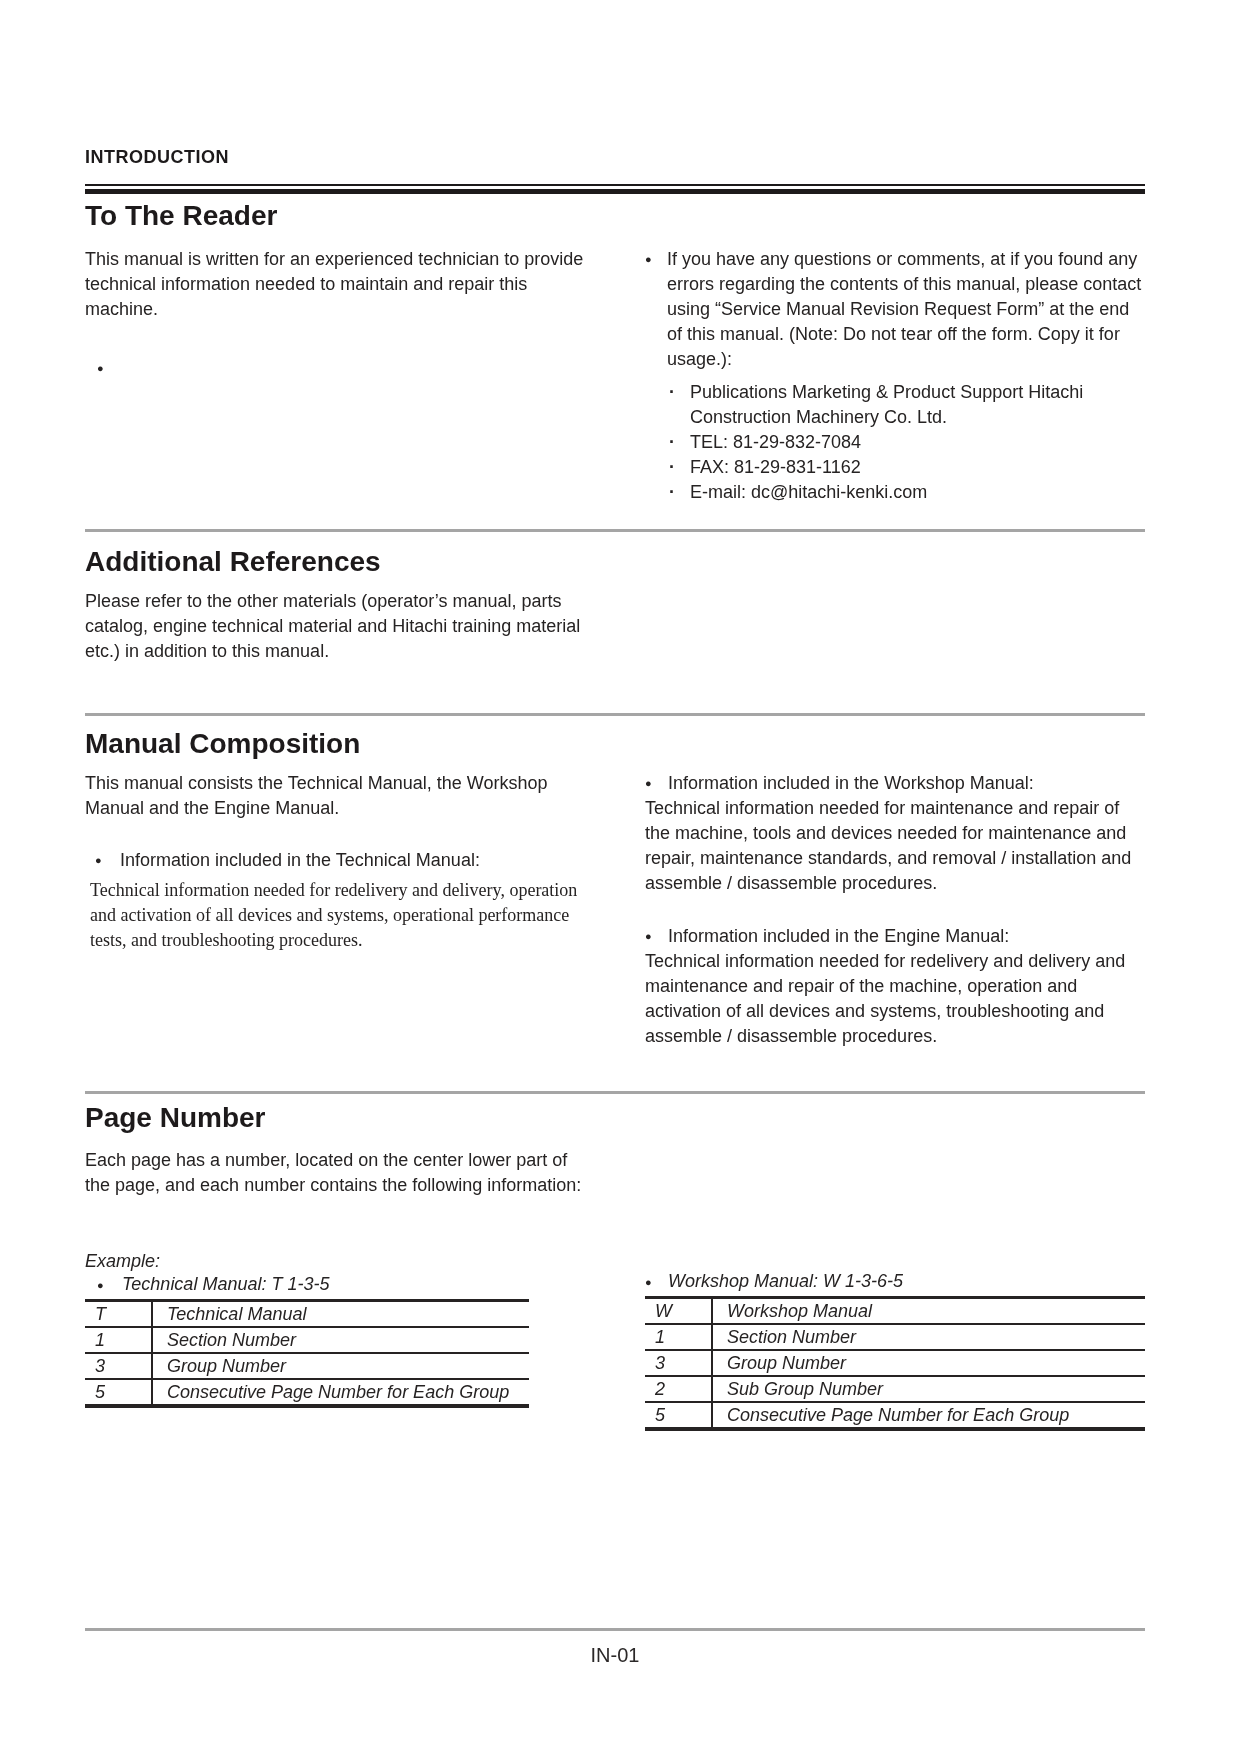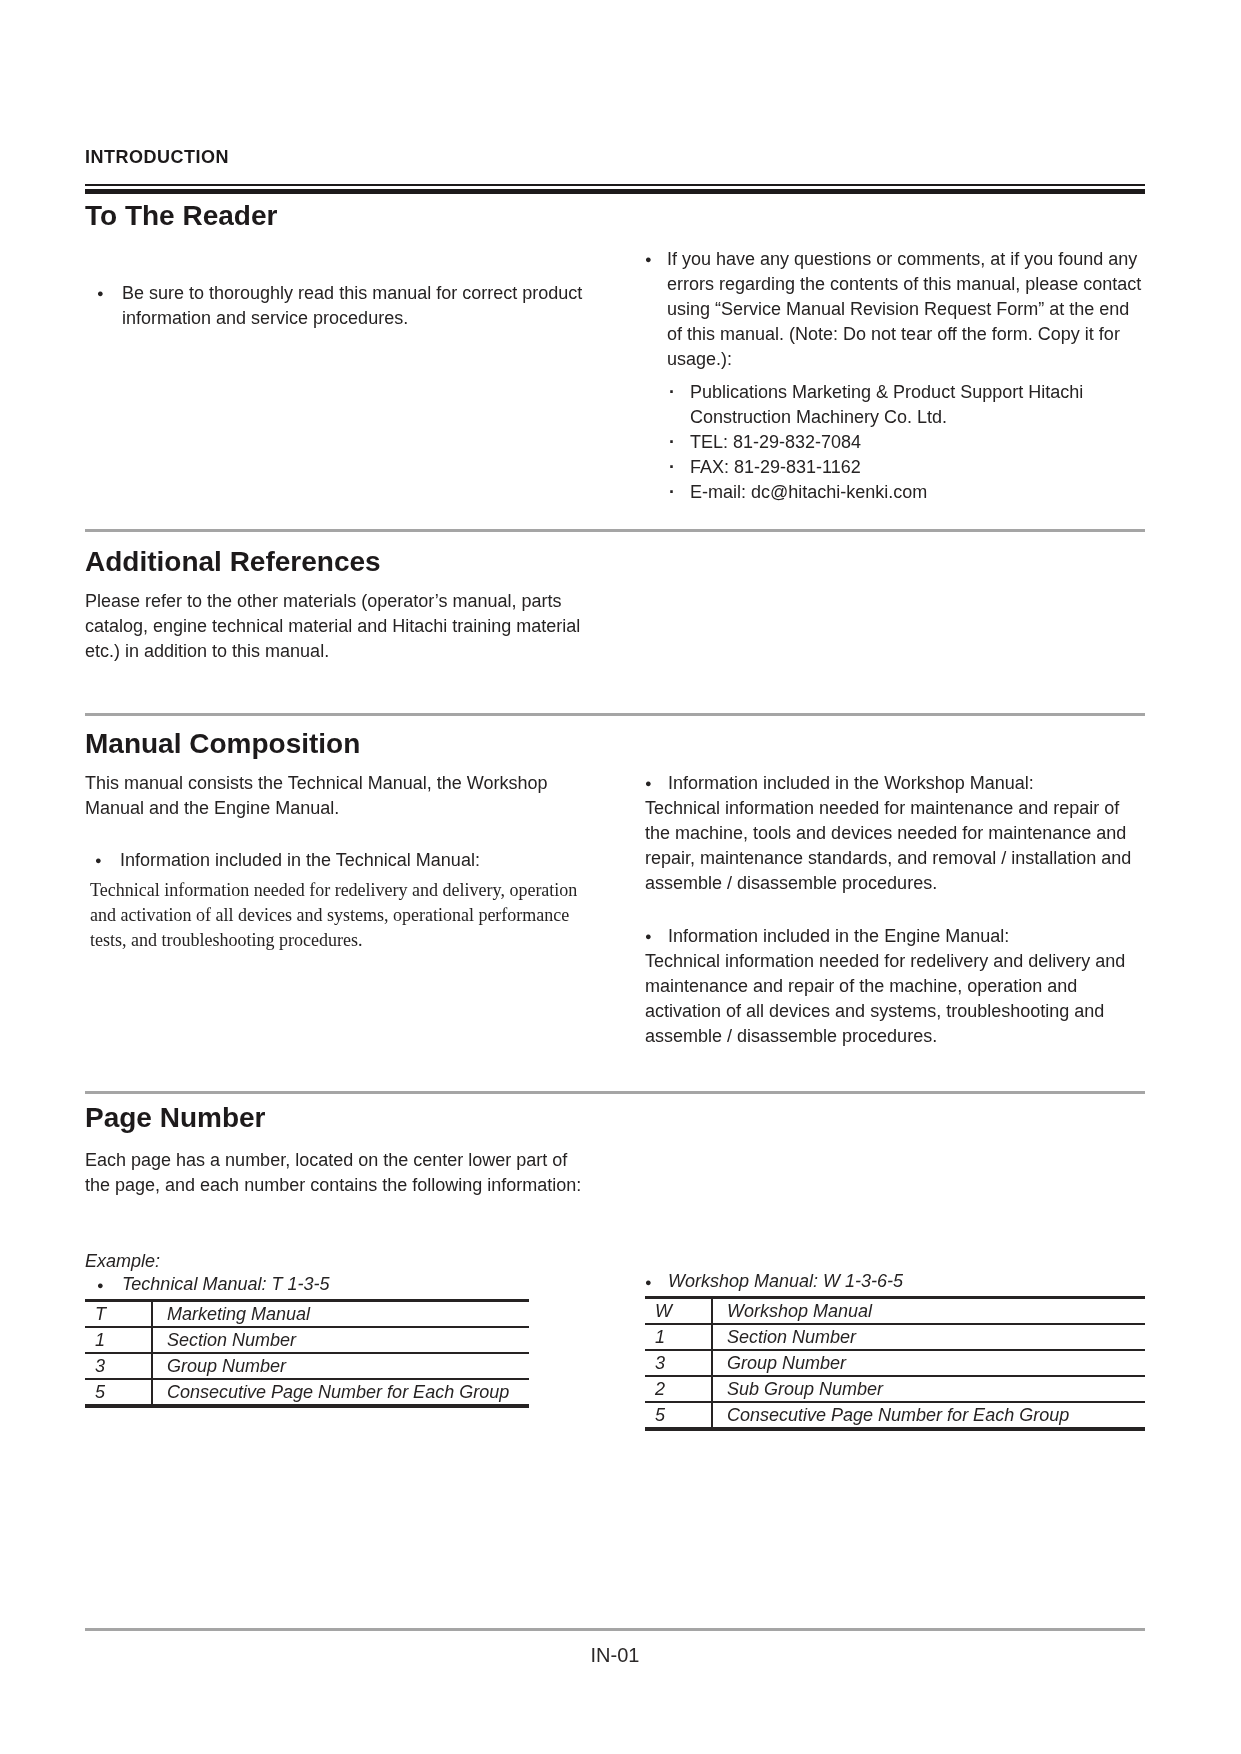--- a/index.html
+++ b/index.html
@@ -71,23 +71,23 @@
 <div class="page">
   <div class="content">
 
     <div class="abs doc-title">INTRODUCTION</div>
     <div class="abs title-rule"></div>
 
     <div class="abs section-heading h-reader">To The Reader</div>
 
     <div class="abs cols row-reader">
       <div class="col-l">
+        <p style="margin:0;">This manual is written for an experienced technician to provide technical information needed to maintain and repair this machine.</p>
         <div class="hang bullet-l mt-read">
           <span class="marker">●</span>
-          <span>Be sure to thoroughly read this manual for correct product information and service procedures.</span>
         </div>
       </div>
       <div class="col-sp"></div>
       <div class="col-r">
         <div class="hang bullet-r">
           <span class="marker">●</span>
           <span>If you have any questions or comments, at if you found any errors regarding the contents of this manual, please contact using “Service Manual Revision Request Form” at the end of this manual. (Note: Do not tear off the form. Copy it for usage.):</span>
         </div>
         <div class="sub-list">
           <div class="sub-item">
@@ -149,21 +149,21 @@
       <div class="col-l">
         <div class="example-label">Example:</div>
         <div class="hang bullet-l ex-bullet">
           <span class="marker">●</span>
           <span>Technical Manual: T 1-3-5</span>
         </div>
         <table class="pn-table t-left">
           <tbody>
             <tr>
               <td class="code">T</td>
-              <td>Marketing Manual</td>
+              <td>Technical Manual</td>
             </tr>
             <tr>
               <td class="code">1</td>
               <td>Section Number</td>
             </tr>
             <tr>
               <td class="code">3</td>
               <td>Group Number</td>
             </tr>
             <tr>

